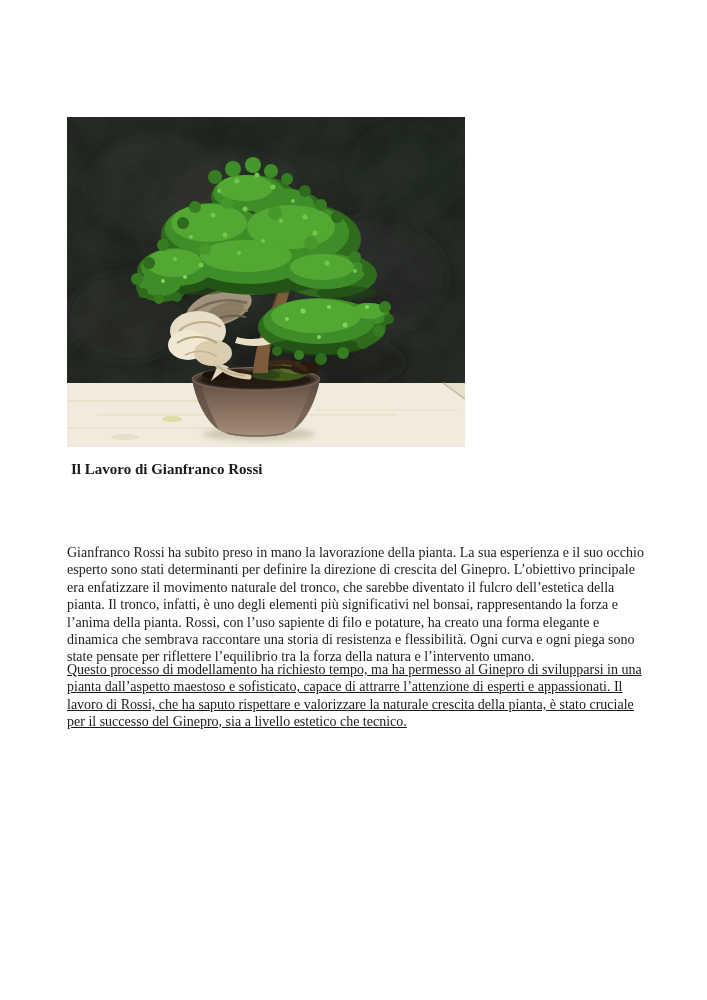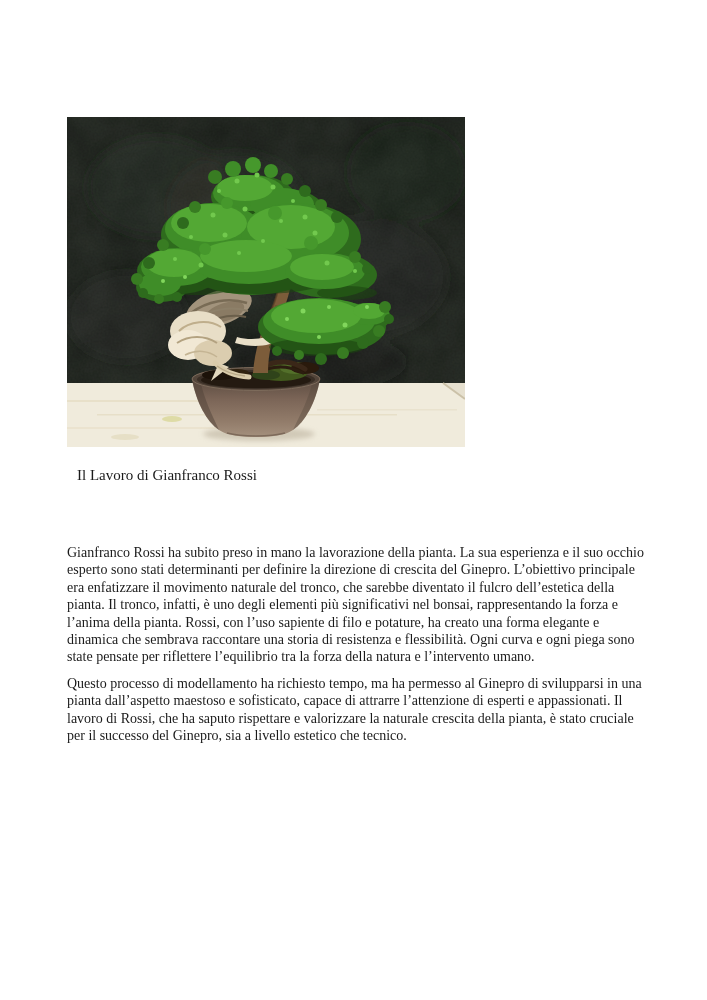--- a/index.html
+++ b/index.html
@@ -23,35 +23,35 @@
     width: 398px;
     height: 330px;
     line-height: 0;
   }
   .doc-heading {
     position: absolute;
     left: 67px;
     top: 456px;
     width: 576px;
     font-size: 15px;
-    font-weight: normal;
+    font-weight: bold;
     line-height: 18px;
-    margin: 10px;
+    margin: 4px;
   }
   .doc-para {
     position: absolute;
     left: 67px;
     width: 578px;
     font-size: 14px;
     line-height: 17.4px;
     margin: 0;
     text-align: left;
   }
   .para-1 { top: 520px; margin-top: 24px; }
-  .para-2 { top: 675px; }
+  .para-2 { top: 661px; text-decoration: underline; }
 </style>
 </head>
 <body>
 
 <div class="page">
 
   <div class="photo">
     <svg viewBox="0 0 398 330" width="398" height="330" xmlns="http://www.w3.org/2000/svg">
       <defs>
         <linearGradient id="potG" x1="0" y1="0" x2="0" y2="1">

